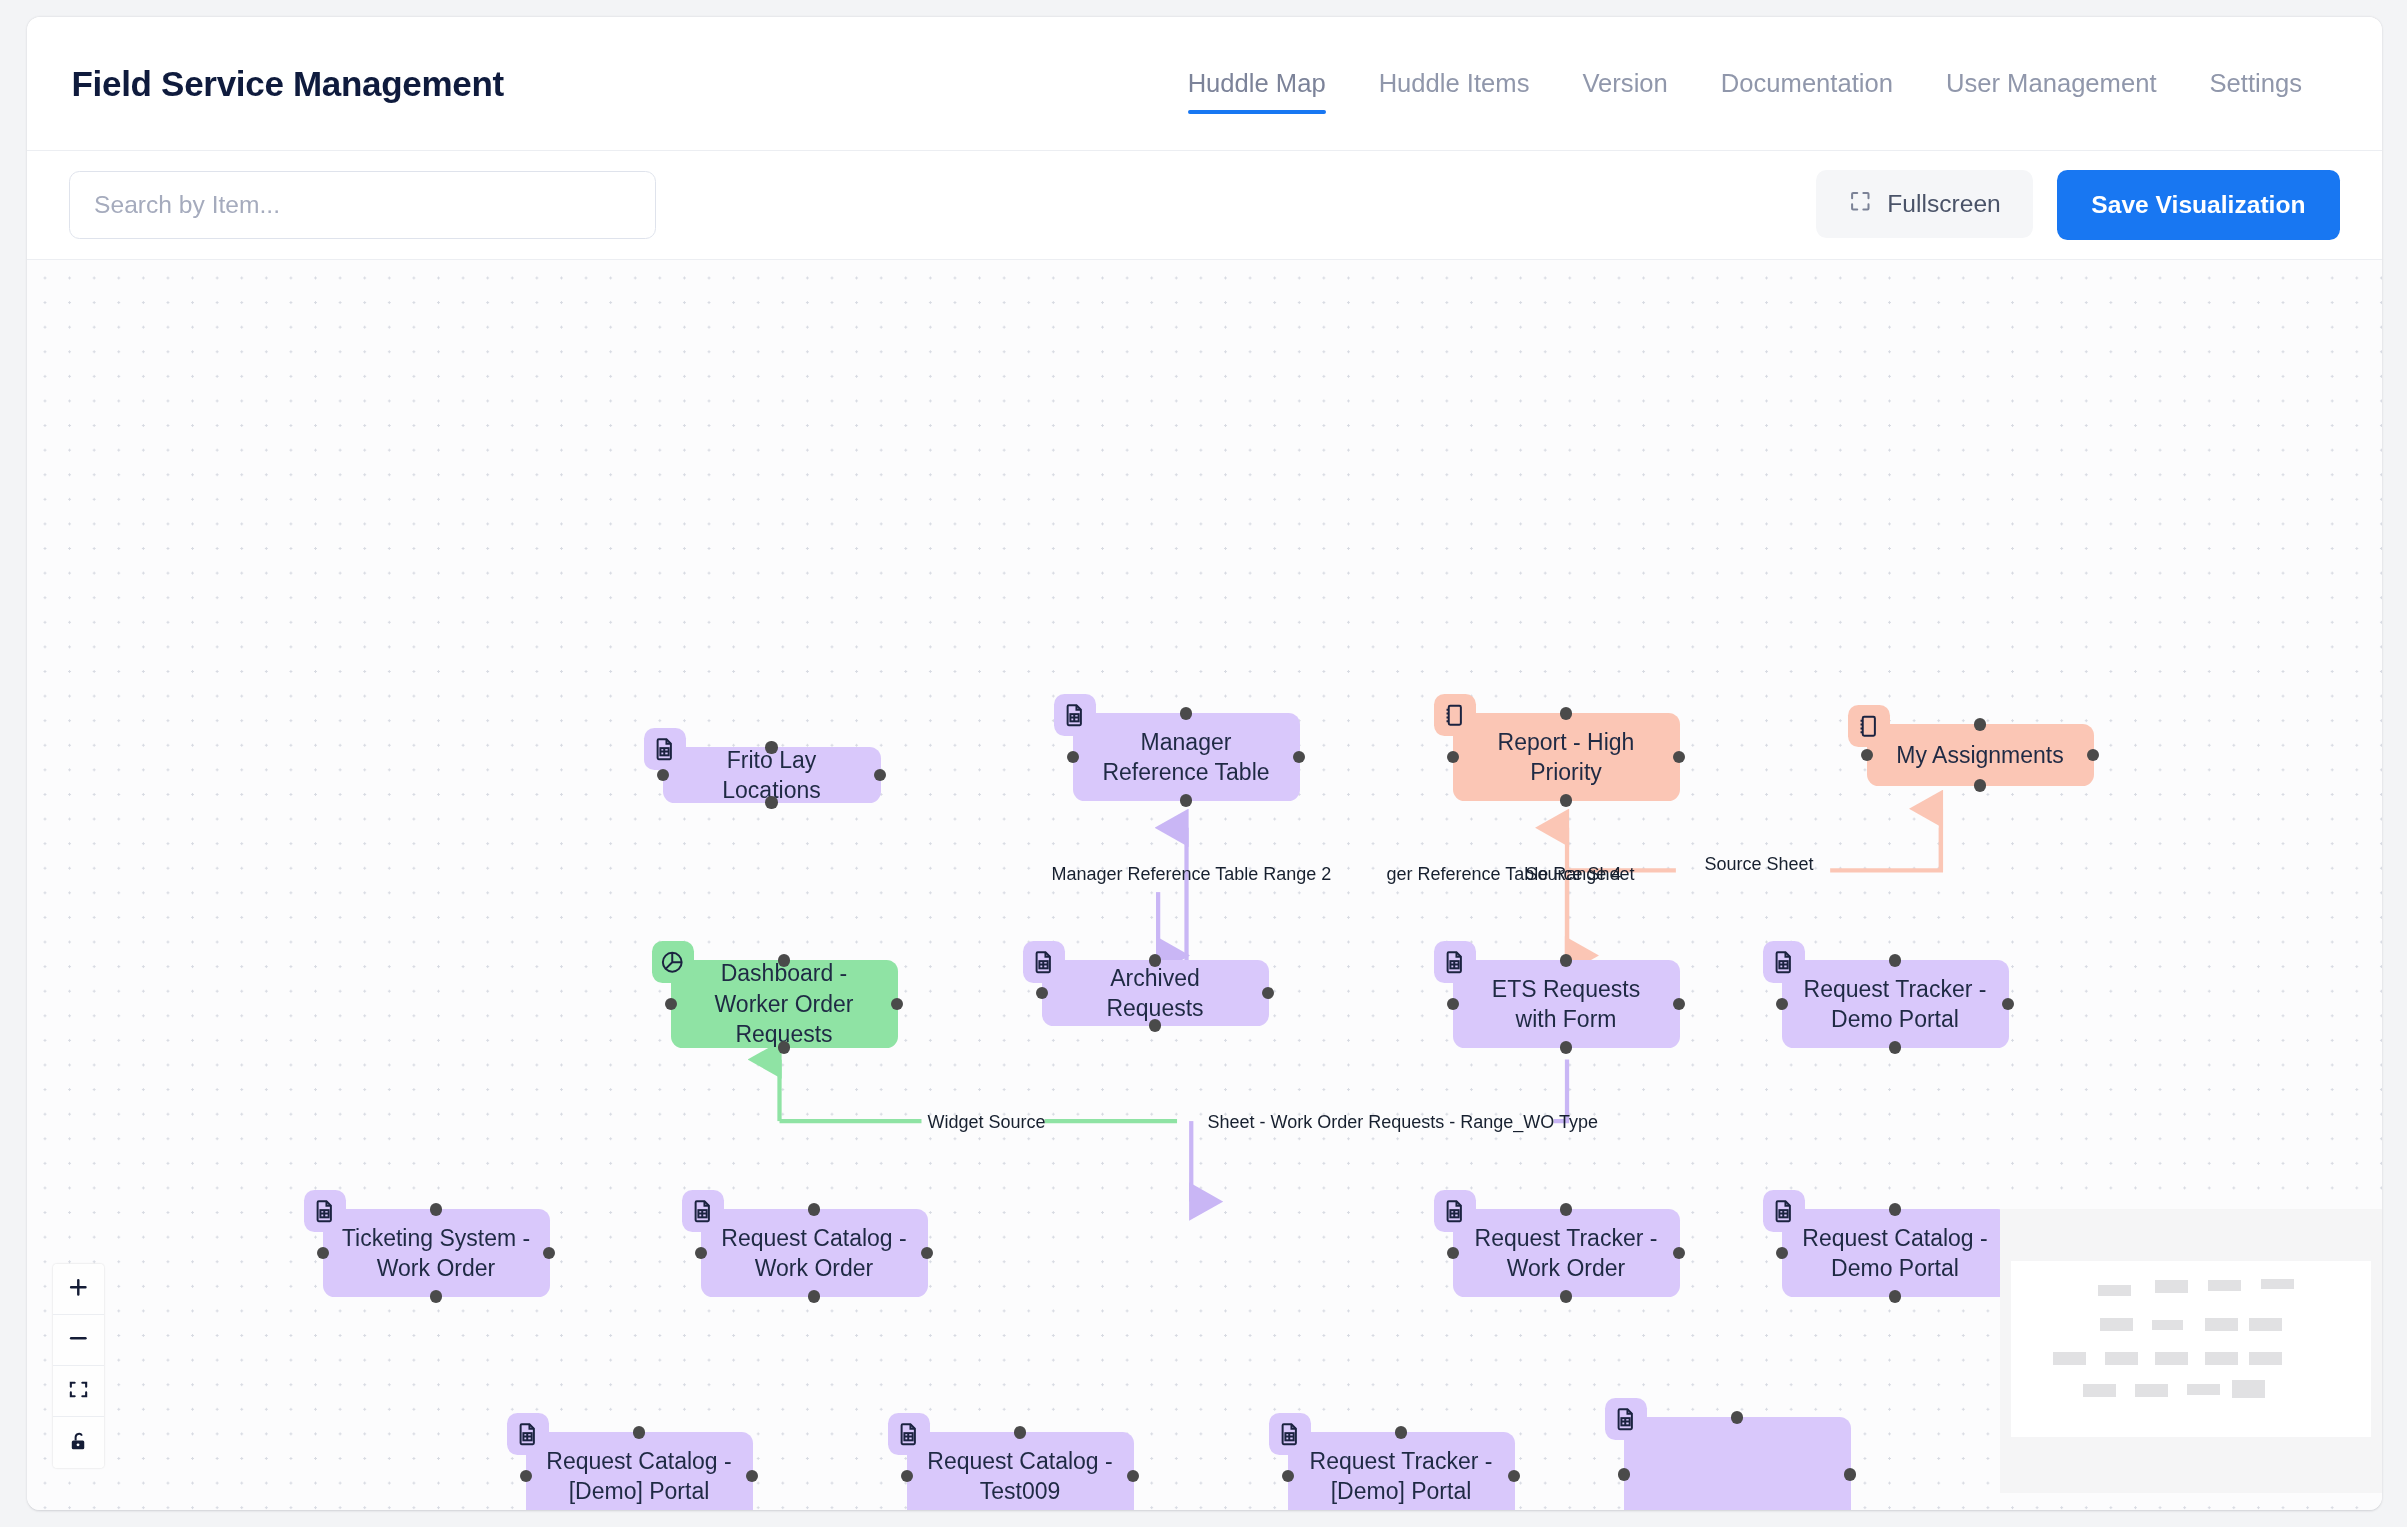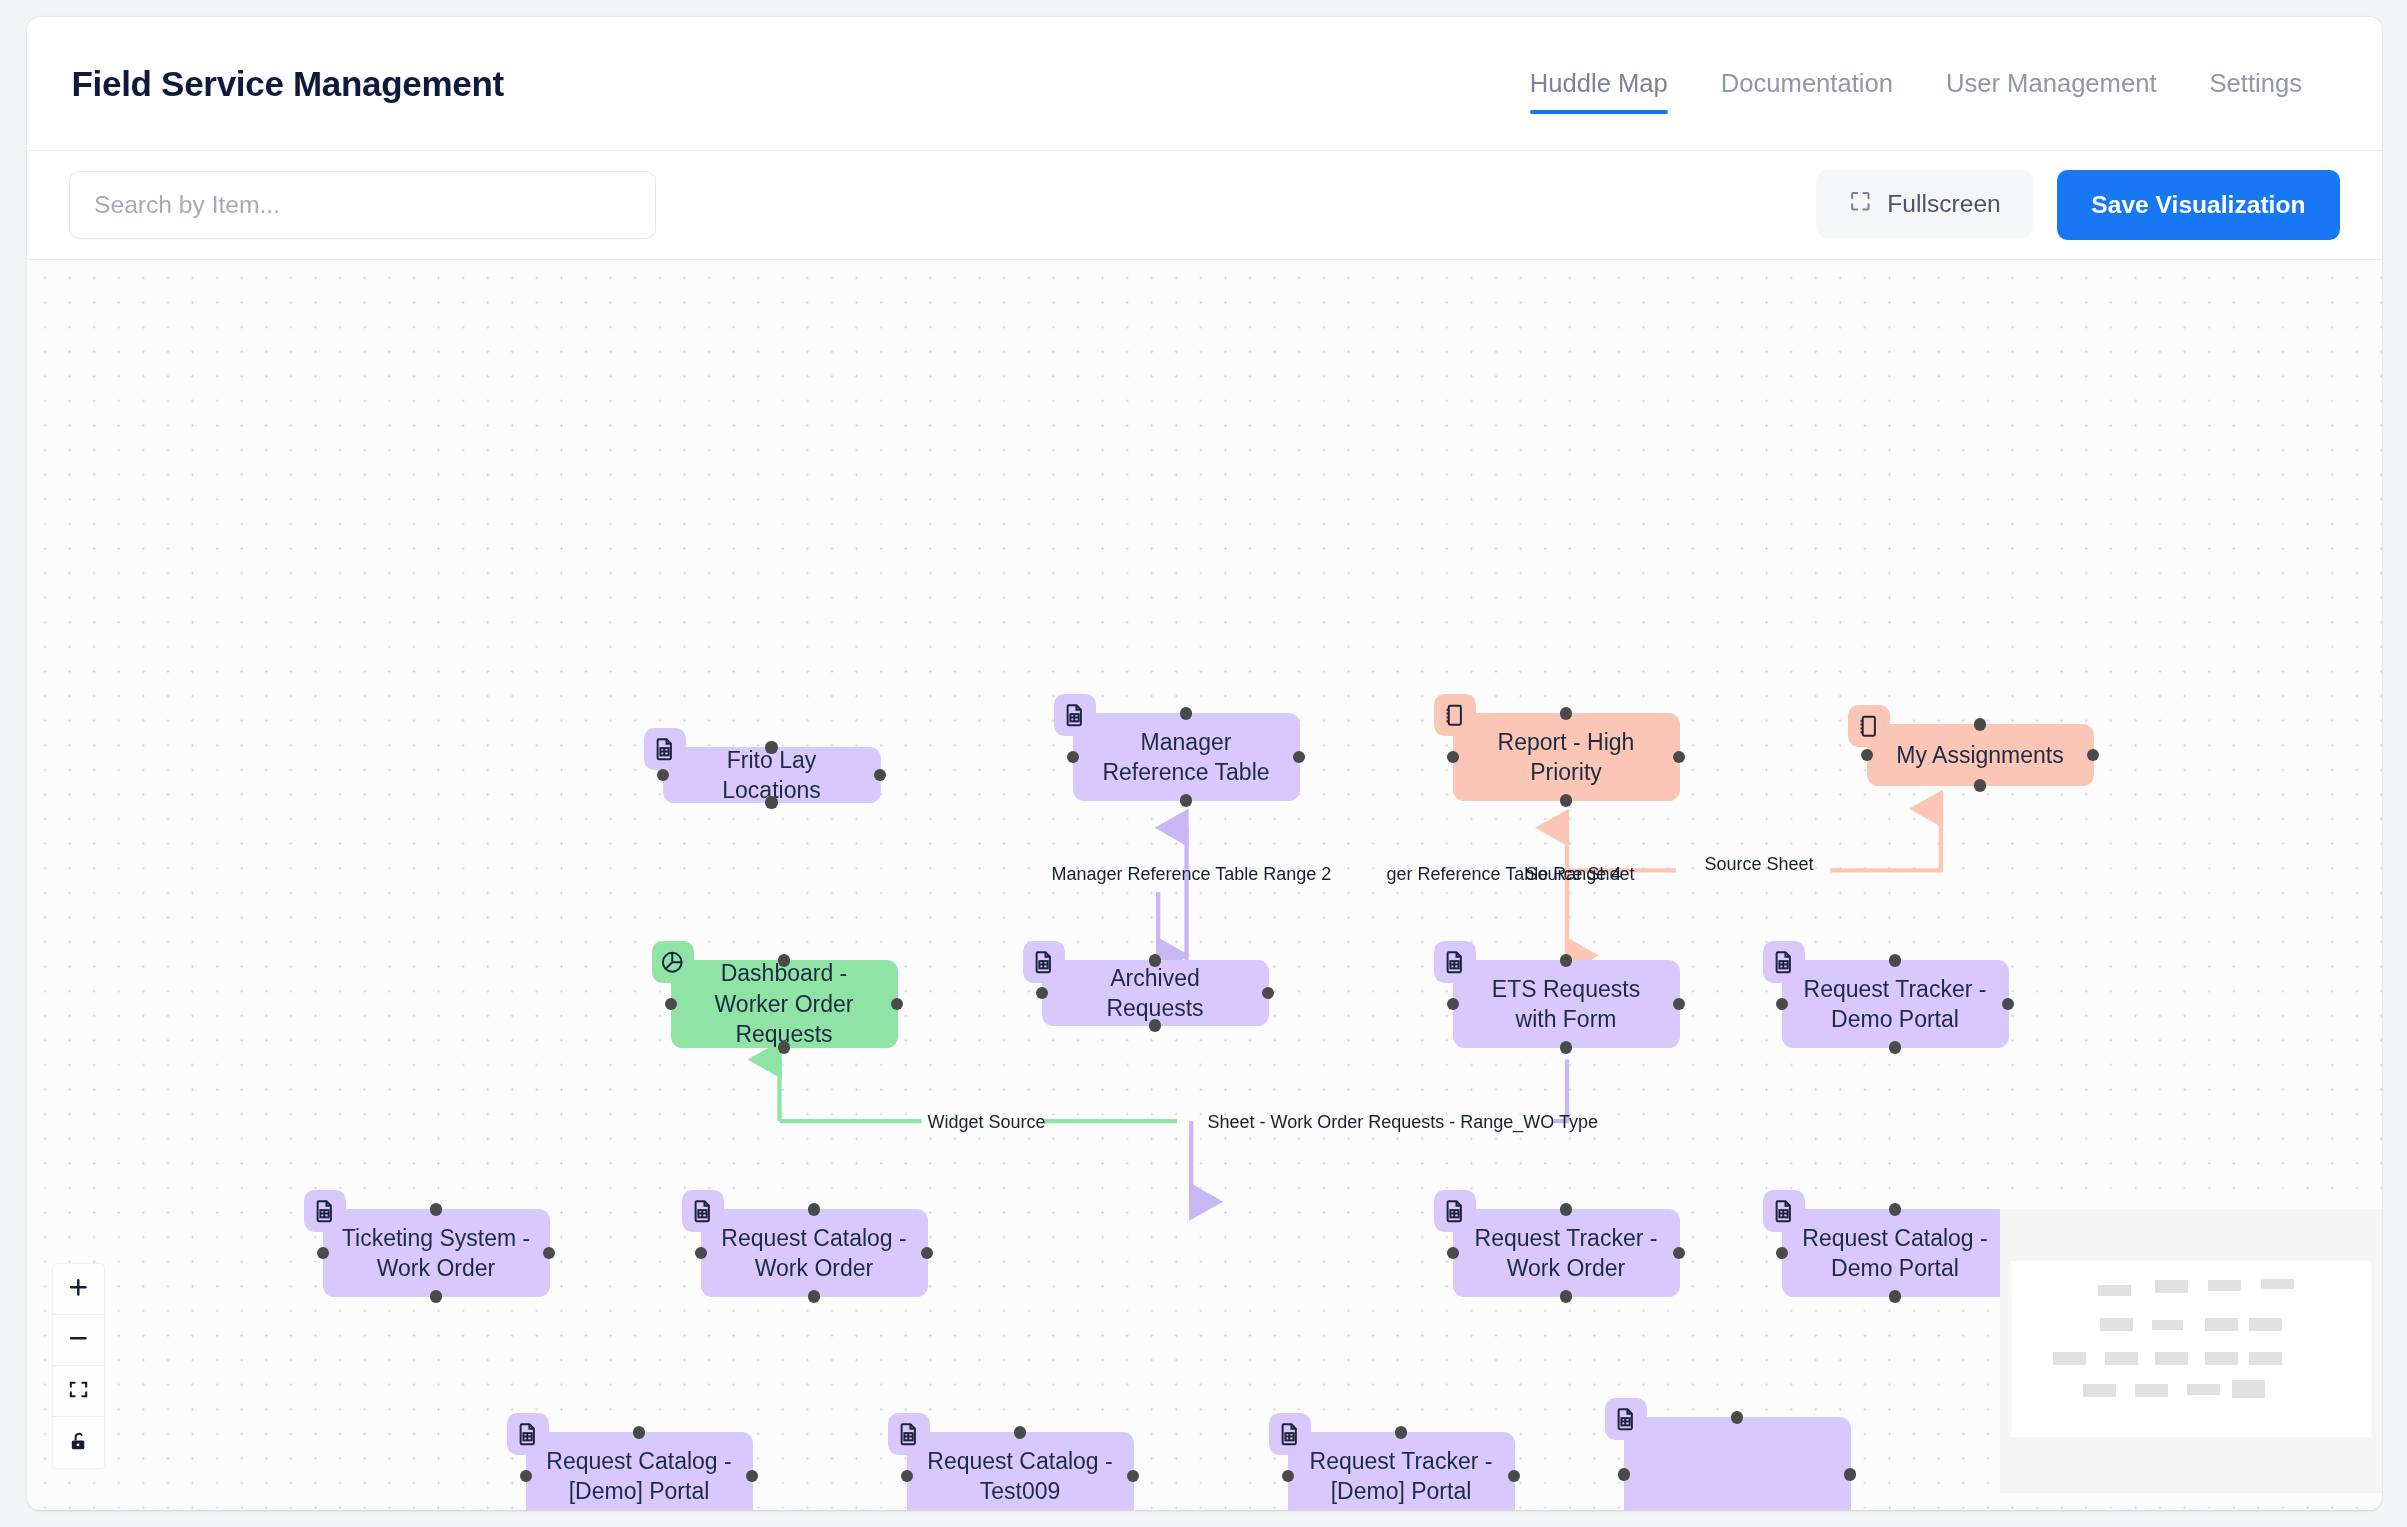--- a/index.html
+++ b/index.html
@@ -199,20 +199,22 @@
 </style>
 </head>
 <body>
 
 <div class="app">
 
   <div class="header">
     <div class="app-title">Field Service Management</div>
     <nav class="nav">
       <div class="nav-tab active">Huddle Map</div>
+      <div class="nav-tab">Huddle Items</div>
+      <div class="nav-tab">Version</div>
       <div class="nav-tab">Documentation</div>
       <div class="nav-tab">User Management</div>
       <div class="nav-tab">Settings</div>
     </nav>
   </div>
 
   <div class="toolbar">
     <input class="search-box" type="text" placeholder="Search by Item..." style="">
     <div class="toolbar-right">
       <button class="btn-fullscreen">

